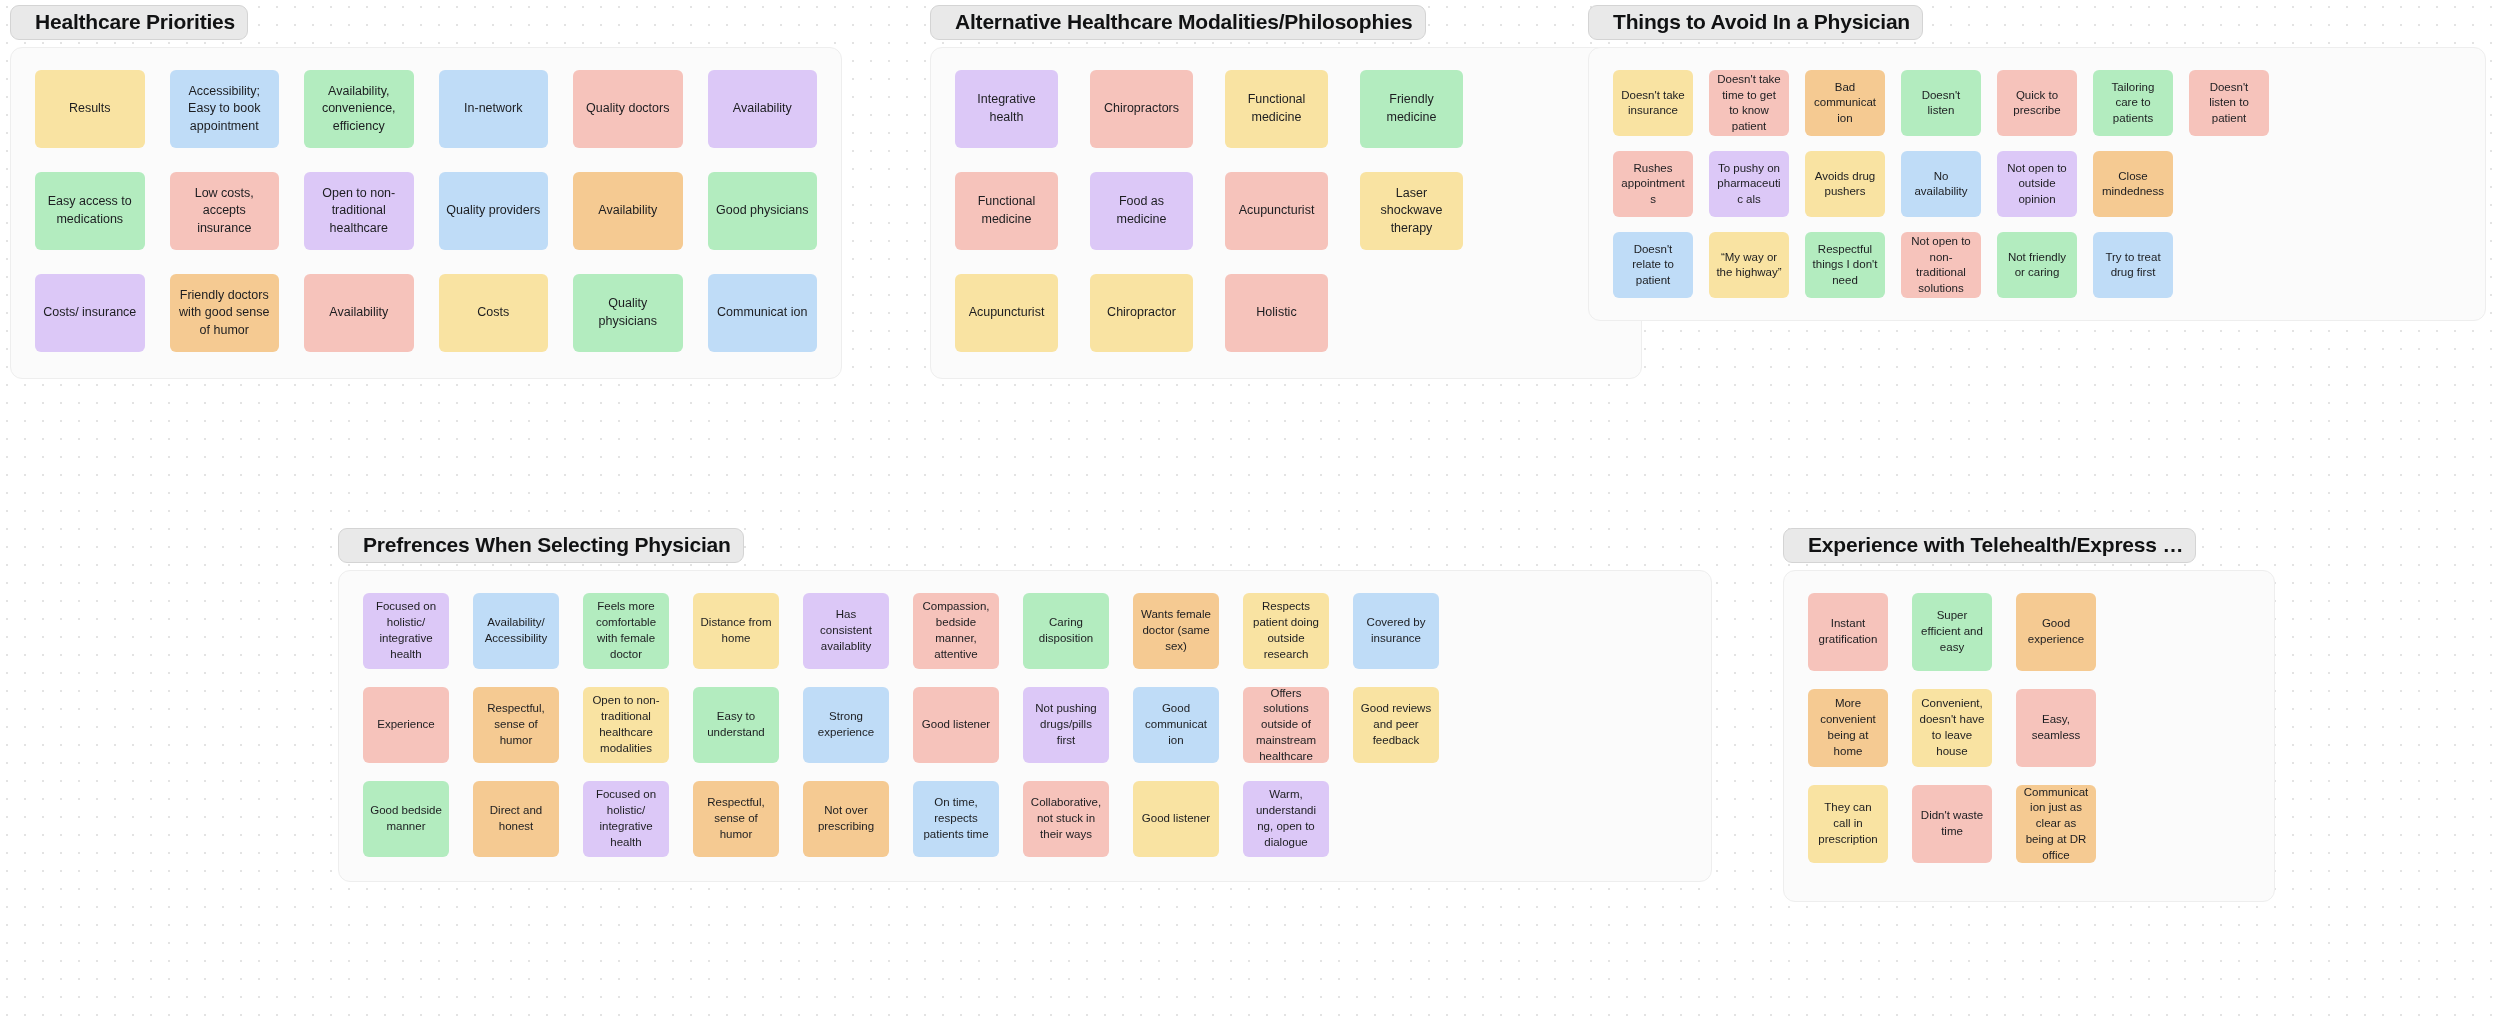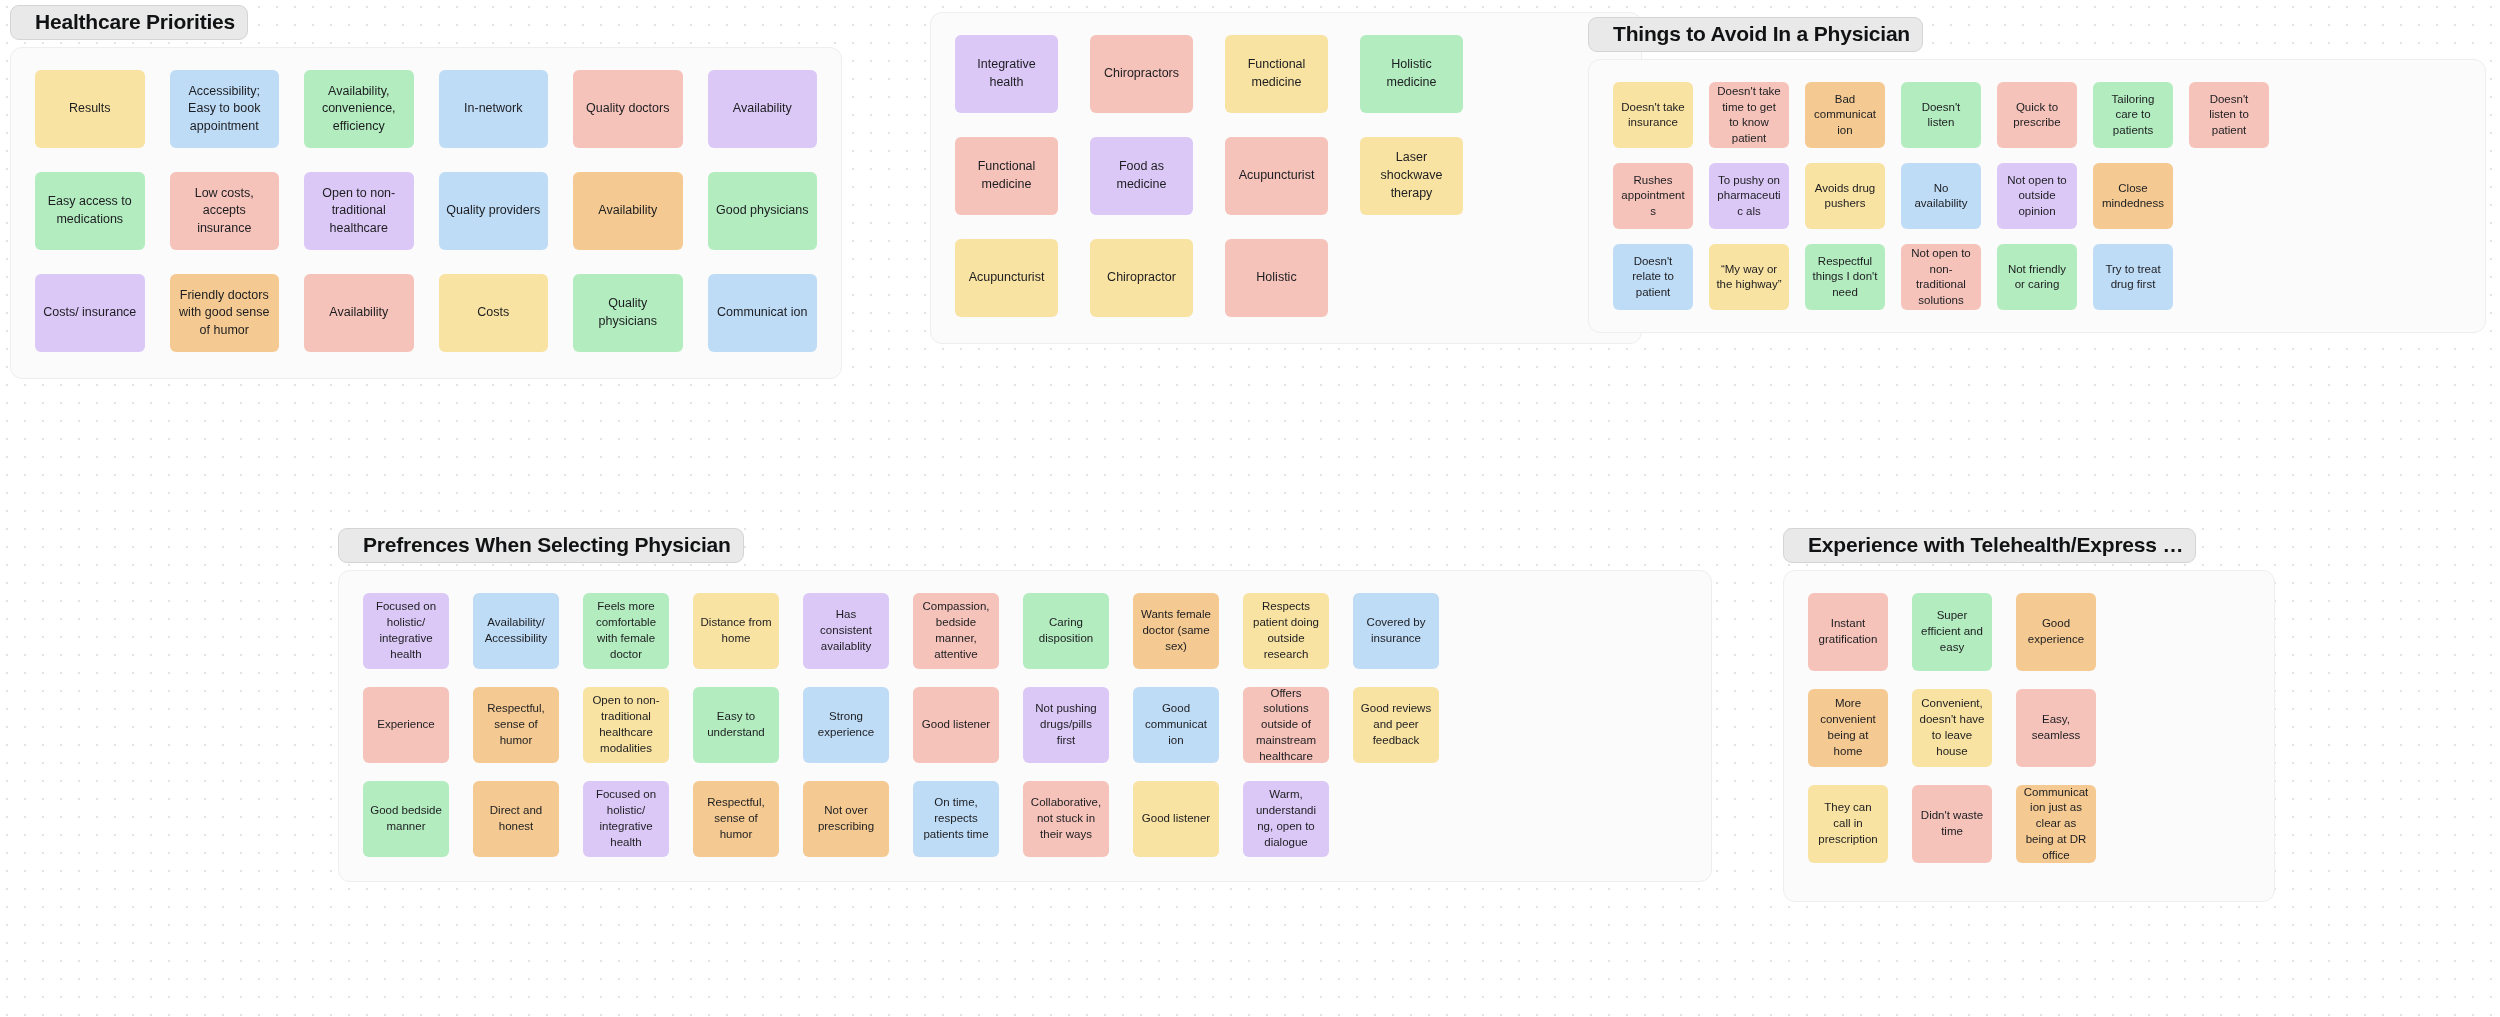--- a/index.html
+++ b/index.html
@@ -90,21 +90,21 @@
   #g-priorities .row { gap: 25px; }
   #g-priorities .row + .row { margin-top: 24px; }
   #g-priorities .card { width: 111px; height: 78px; }
 
   #g-alt { left: 930px; top: 5px; }
   #g-alt .group-panel { width: 712px; }
   #g-alt .row { gap: 32px; }
   #g-alt .row + .row { margin-top: 24px; }
   #g-alt .card { width: 103px; height: 78px; }
 
-  #g-avoid { left: 1588px; top: 5px; margin-top: 12px; }
+  #g-avoid { left: 1588px; top: 5px; }
   #g-avoid .group-panel { width: 898px; padding-bottom: 22px; }
   #g-avoid .row { gap: 16px; }
   #g-avoid .row + .row { margin-top: 15px; }
   #g-avoid .card { width: 80px; height: 66px; font-size: 11.5px; line-height: 1.35; }
 
   #g-prefs { left: 338px; top: 528px; }
   #g-prefs .group-panel { width: 1374px; padding: 22px 40px 24px 24px; }
   #g-prefs .row { gap: 24px; }
   #g-prefs .row + .row { margin-top: 18px; }
   #g-prefs .card { width: 86px; height: 76px; font-size: 11.5px; line-height: 1.38; }
@@ -144,26 +144,27 @@
         <div class="card c-orange">Friendly doctors with good sense of humor</div>
         <div class="card c-red">Availability</div>
         <div class="card c-yellow">Costs</div>
         <div class="card c-green">Quality physicians</div>
         <div class="card c-blue">Communicat ion</div>
       </div>
     </div>
   </div>
 
   <div class="group" id="g-alt">
+    <div class="group-title">Alternative Healthcare Modalities/Philosophies</div>
     <div class="group-panel">
       <div class="row">
         <div class="card c-purple">Integrative health</div>
         <div class="card c-red">Chiropractors</div>
         <div class="card c-yellow">Functional medicine</div>
-        <div class="card c-green">Holistic medicine</div>
+        <div class="card c-green">Friendly medicine</div>
       </div>
       <div class="row">
         <div class="card c-red">Functional medicine</div>
         <div class="card c-purple">Food as medicine</div>
         <div class="card c-red">Acupuncturist</div>
         <div class="card c-yellow">Laser shockwave therapy</div>
       </div>
       <div class="row">
         <div class="card c-yellow">Acupuncturist</div>
         <div class="card c-yellow">Chiropractor</div>

